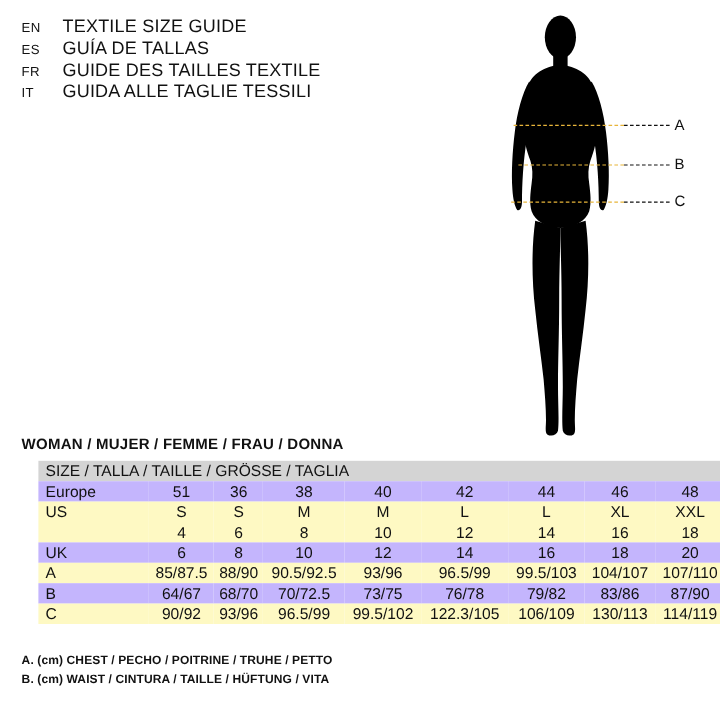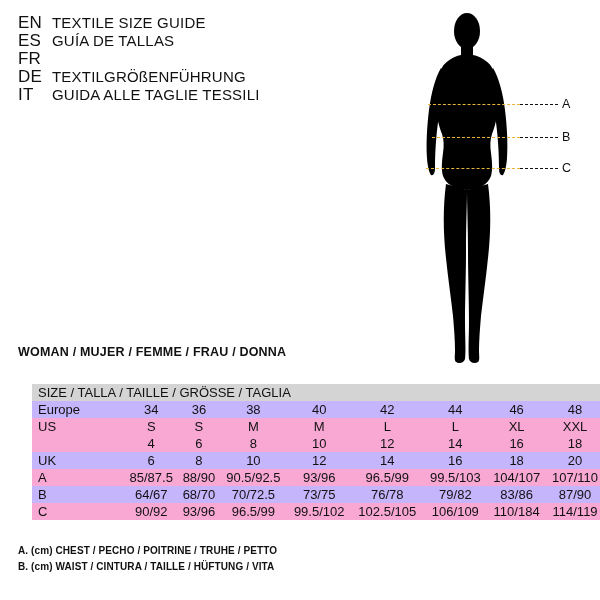--- a/index.html
+++ b/index.html
@@ -29,21 +29,21 @@
     width: 360px;
   }
   .lang-row {
     display: flex;
     align-items: baseline;
     height: 18px;
     line-height: 18px;
   }
   .lang-code {
     width: 34px;
-    font-size: 17px;
+    font-size: 11px;
     letter-spacing: 0.2px;
     color: #111;
   }
   .lang-text {
     font-size: 15px;
     letter-spacing: 0.2px;
     color: #111;
   }
 
   
@@ -70,21 +70,21 @@
   .measure-label {
     position: absolute;
     font-size: 12.5px;
     color: #111;
   }
 
   
   .section-title {
     position: absolute;
     left: 18px;
-    top: 345px;
+    top: 363px;
     font-size: 12.5px;
     font-weight: bold;
     letter-spacing: 0.2px;
     color: #111;
   }
 
   
   .size-table {
     position: absolute;
     left: 32px;
@@ -106,21 +106,21 @@
     padding-left: 6px;
     width: 86px;
   }
   .row-head td {
     background: #d4d4d4;
     text-align: left;
     padding-left: 6px;
     font-weight: normal;
   }
   .row-shade td {
-    background: #f9a8d4;
+    background: #fef9c3;
   }
   .row-plain td {
     background: #c4b5fd;
   }
 
   
   .footnotes {
     position: absolute;
     left: 18px;
     top: 543px;
@@ -143,24 +143,21 @@
     <div class="lang-row">
       <span class="lang-code">EN</span>
       <span class="lang-text">TEXTILE SIZE GUIDE</span>
     </div>
     <div class="lang-row">
       <span class="lang-code">ES</span>
       <span class="lang-text">GUÍA DE TALLAS</span>
     </div>
     <div class="lang-row">
       <span class="lang-code">FR</span>
-    </div>
-    <div class="lang-row">
-      <span class="lang-code">DE</span>
-      <span class="lang-text">TEXTILGRÖßENFÜHRUNG</span>
+      <span class="lang-text">GUIDE DES TAILLES TEXTILE</span>
     </div>
     <div class="lang-row">
       <span class="lang-code">IT</span>
       <span class="lang-text">GUIDA ALLE TAGLIE TESSILI</span>
     </div>
   </div>
 
   <div class="figure-wrap">
     <svg class="figure-svg" width="180" height="370" viewBox="0 0 180 370">
       <g fill="#000000">
@@ -235,21 +232,21 @@
   <div class="section-title">WOMAN / MUJER / FEMME / FRAU / DONNA</div>
 
   <table class="size-table">
     <tbody>
       <tr class="row-head">
         <td colspan="9">SIZE / TALLA / TAILLE / GRÖSSE / TAGLIA</td>
       </tr>
 
       <tr class="row-plain">
         <td class="rowlabel">Europe</td>
-        <td>34</td>
+        <td>51</td>
         <td>36</td>
         <td>38</td>
         <td>40</td>
         <td>42</td>
         <td>44</td>
         <td>46</td>
         <td>48</td>
       </tr>
 
       <tr class="row-shade">
@@ -311,23 +308,23 @@
         <td>83/86</td>
         <td>87/90</td>
       </tr>
 
       <tr class="row-shade">
         <td class="rowlabel">C</td>
         <td>90/92</td>
         <td>93/96</td>
         <td>96.5/99</td>
         <td>99.5/102</td>
-        <td>102.5/105</td>
+        <td>122.3/105</td>
         <td>106/109</td>
-        <td>110/184</td>
+        <td>130/113</td>
         <td>114/119</td>
       </tr>
     </tbody>
   </table>
 
   <div class="footnotes">
     <div class="footnote">A. (cm) CHEST / PECHO / POITRINE / TRUHE / PETTO</div>
     <div class="footnote">B. (cm) WAIST / CINTURA / TAILLE / HÜFTUNG / VITA</div>
   </div>
 

